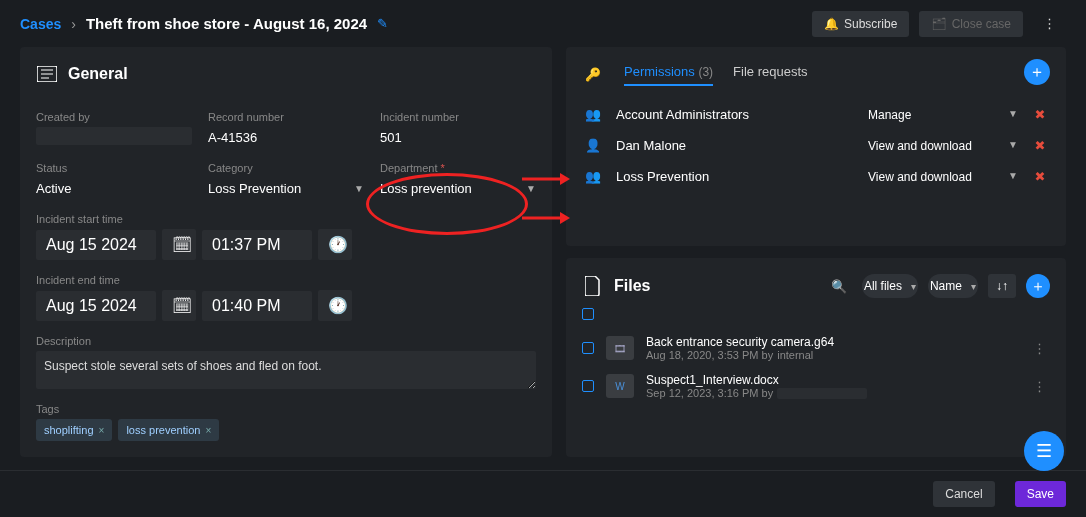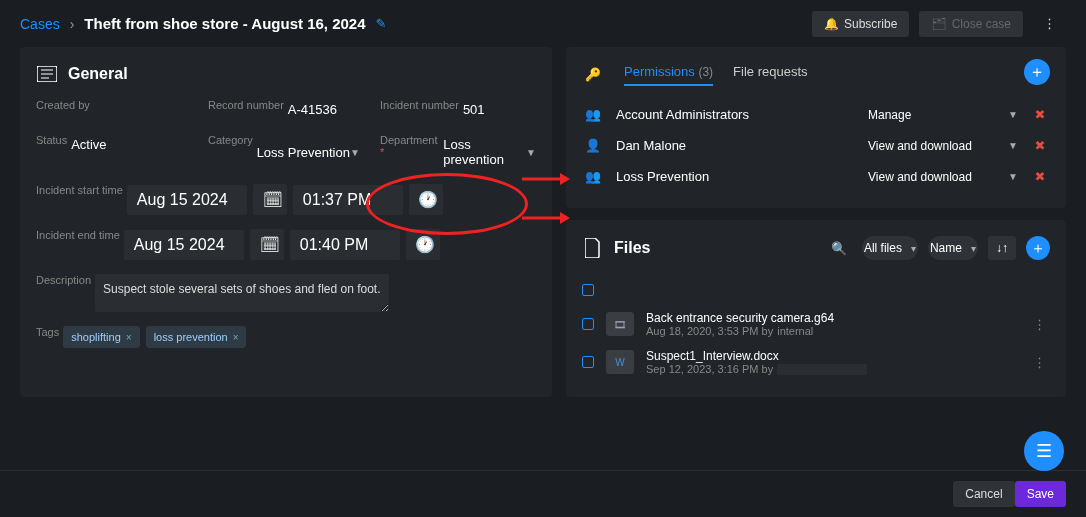--- a/index.html
+++ b/index.html
@@ -1,33 +1,33 @@
 <!DOCTYPE html>
 <html><head>
 <meta charset="utf-8">
 <style>
 *{box-sizing:border-box;margin:0;padding:0;font-family:-apple-system,BlinkMacSystemFont,"Segoe UI",Arial,sans-serif}
 body{background:#1a1d21;color:#e8e8e8;font-size:13px;width:1086px;height:517px;overflow:hidden;position:relative}
 .header{display:flex;align-items:center;padding:10px 20px;gap:10px}
-.breadcrumb-link{color:#1f8fff;font-weight:400;font-size:14px}
+.breadcrumb-link{color:#1f8fff;font-weight:700;font-size:14px}
 .breadcrumb-sep{color:#999;font-size:14px}
 .breadcrumb-title{color:#fff;font-weight:600;font-size:15px}
 .edit-icon{color:#1f8fff;cursor:pointer}
 .header-spacer{flex:1}
 .btn{background:#2f3338;border:none;color:#ddd;padding:6px 12px;border-radius:3px;font-size:12px;cursor:pointer;display:inline-flex;align-items:center;gap:5px}
 .btn.disabled{color:#666;cursor:default}
 .btn-primary{background:#6d28d9;color:#fff}
 .kebab{color:#ddd;padding:6px 10px;cursor:pointer}
 .main{display:flex;gap:14px;padding:0 20px}
 .panel{background:#212428;border-radius:4px;flex:1;padding:16px;min-width:0}
-.panel-header{display:flex;align-items:center;gap:10px;margin-bottom:14px}
+.panel-header{display:flex;align-items:center;gap:10px;margin-bottom:26px}
 .panel-title{font-size:16px;font-weight:600;color:#fff}
 .panel-icon{width:22px;height:22px;display:inline-flex;align-items:center;justify-content:center;color:#fff}
 .form-grid{display:grid;grid-template-columns:1fr 1fr 1fr;gap:14px 16px}
-.field{display:flex;flex-direction:row;gap:4px;min-width:0}
+.field{display:flex;flex-direction:column;gap:4px;min-width:0}
 .field-label{font-size:11px;color:#888}
 .field-value{font-size:13px;color:#fff;padding:3px 0}
 .field-value.muted-block{background:#2a2d31;height:18px;border-radius:2px}
 .select-row{display:flex;align-items:center;justify-content:space-between}
 .caret{color:#aaa;font-size:10px}
 .req{color:#d9534f}
 .time-row{display:flex;gap:6px;align-items:center}
 .time-box{background:#2a2d31;padding:6px 10px;border-radius:2px;font-size:16px;color:#fff}
 .time-box.date{width:120px}
 .time-box.cal{width:34px;text-align:center}
@@ -41,37 +41,37 @@
 .right-col{flex:1;display:flex;flex-direction:column;gap:12px;min-width:0}
 .perm-header{display:flex;align-items:center;gap:20px;position:relative;margin-bottom:14px}
 .tab{color:#ccc;font-size:13px;cursor:pointer;padding-bottom:6px;position:relative}
 .tab.active{color:#1f8fff}
 .tab.active::after{content:"";position:absolute;left:0;right:0;bottom:-1px;height:2px;background:#1f8fff}
 .tab-count{color:#888;font-size:12px}
 .plus-circle{background:#1f8fff;color:#fff;width:26px;height:26px;border-radius:50%;display:inline-flex;align-items:center;justify-content:center;font-size:16px;cursor:pointer;position:absolute;right:0;top:-4px}
 .perm-row{display:flex;align-items:center;gap:12px;padding:8px 0}
 .perm-icon{width:22px;color:#fff;text-align:center}
 .perm-name{flex:1;font-size:13px;color:#fff}
-.perm-select{width:150px;display:flex;align-items:center;justify-content:space-between;font-size:12px;color:#fff}
+.perm-select{width:150px;display:flex;justify-content:space-between;font-size:12px;color:#fff}
 .perm-del{color:#e74c3c;cursor:pointer;width:20px;text-align:center}
-.files-header{display:flex;align-items:center;gap:10px;margin-bottom:18px}
+.files-header{display:flex;align-items:center;gap:10px;margin-bottom:4px}
 .files-header .spacer{flex:1}
 .dropdown-btn{background:#2f3338;color:#fff;padding:5px 2px;border-radius:12px;font-size:12px;display:inline-flex;align-items:center;gap:9px;cursor:pointer}
 .sort-btn{background:#2f3338;color:#fff;padding:5px 8px;border-radius:3px;font-size:12px;cursor:pointer}
 .plus-circle-sm{background:#1f8fff;color:#fff;width:24px;height:24px;border-radius:50%;display:inline-flex;align-items:center;justify-content:center;font-size:15px;cursor:pointer}
 .search-icon{color:#fff;cursor:pointer;padding:4px}
 .checkbox{width:12px;height:12px;border:1.5px solid #1f8fff;border-radius:2px;display:inline-block;cursor:pointer}
 .file-row{display:flex;align-items:center;gap:12px;padding:6px 0}
 .file-thumb{width:28px;height:24px;background:#3a3d41;border-radius:3px;display:inline-flex;align-items:center;justify-content:center;font-size:10px;color:#aac}
 .file-info{flex:1;min-width:0}
 .file-name{font-size:12px;color:#fff}
 .file-meta{font-size:11px;color:#888;display:flex;align-items:center;gap:4px}
 .file-menu{color:#888;cursor:pointer;padding:4px}
 .muted-inline{background:#2a2d31;width:90px;height:11px;display:inline-block;border-radius:2px}
-.footer{position:absolute;bottom:0;left:0;right:0;display:flex;justify-content:flex-end;gap:0;padding:10px 20px;background:#1a1d21;border-top:1px solid #2a2d31}
+.footer{position:absolute;bottom:0;left:0;right:0;display:flex;justify-content:flex-end;gap:20px;padding:10px 20px;background:#1a1d21;border-top:1px solid #2a2d31}
 .fab{position:absolute;right:22px;bottom:46px;width:40px;height:40px;border-radius:50%;background:#1f8fff;color:#fff;display:flex;align-items:center;justify-content:center;font-size:18px;cursor:pointer}
 .annot-oval{position:absolute;border:3px solid #e22;border-radius:50%;pointer-events:none}
 .annot-arrow{position:absolute;pointer-events:none}
 svg{display:block}
 </style>
 </head>
 <body>
 
 <div class="header">
   <span class="breadcrumb-link">Cases</span>

